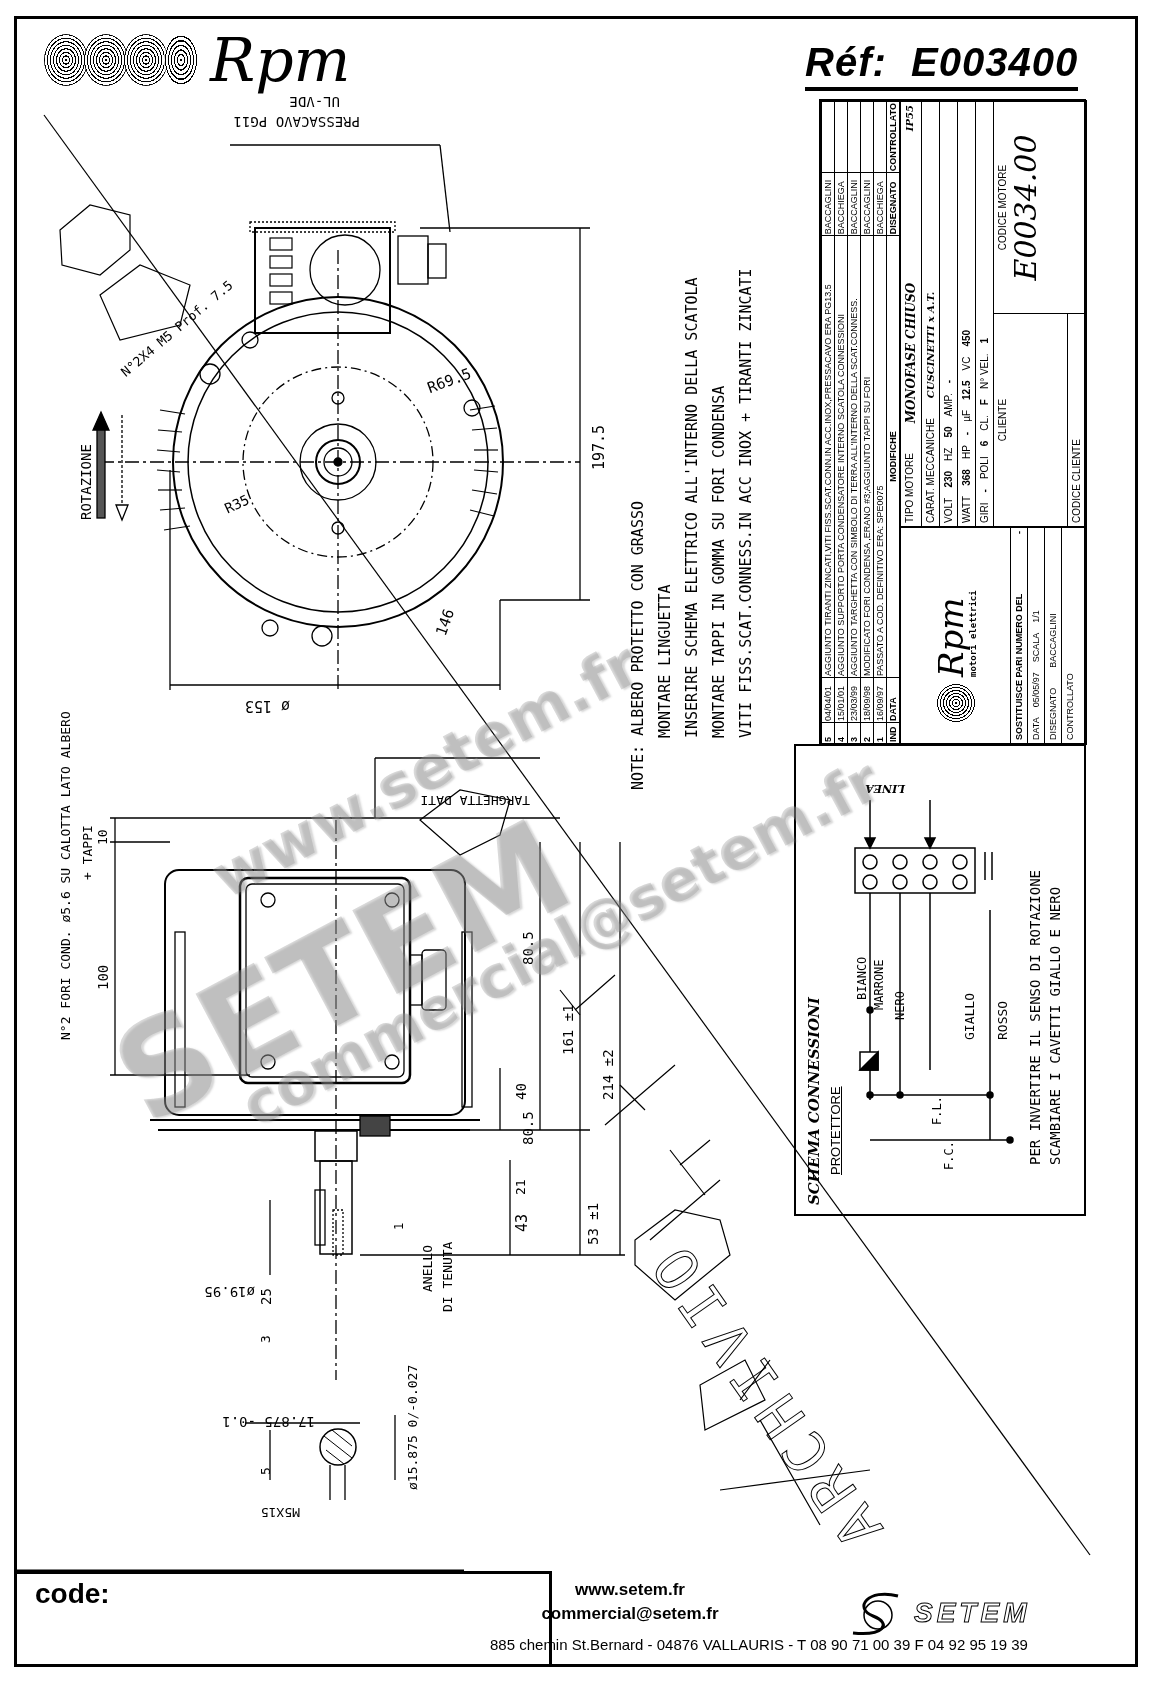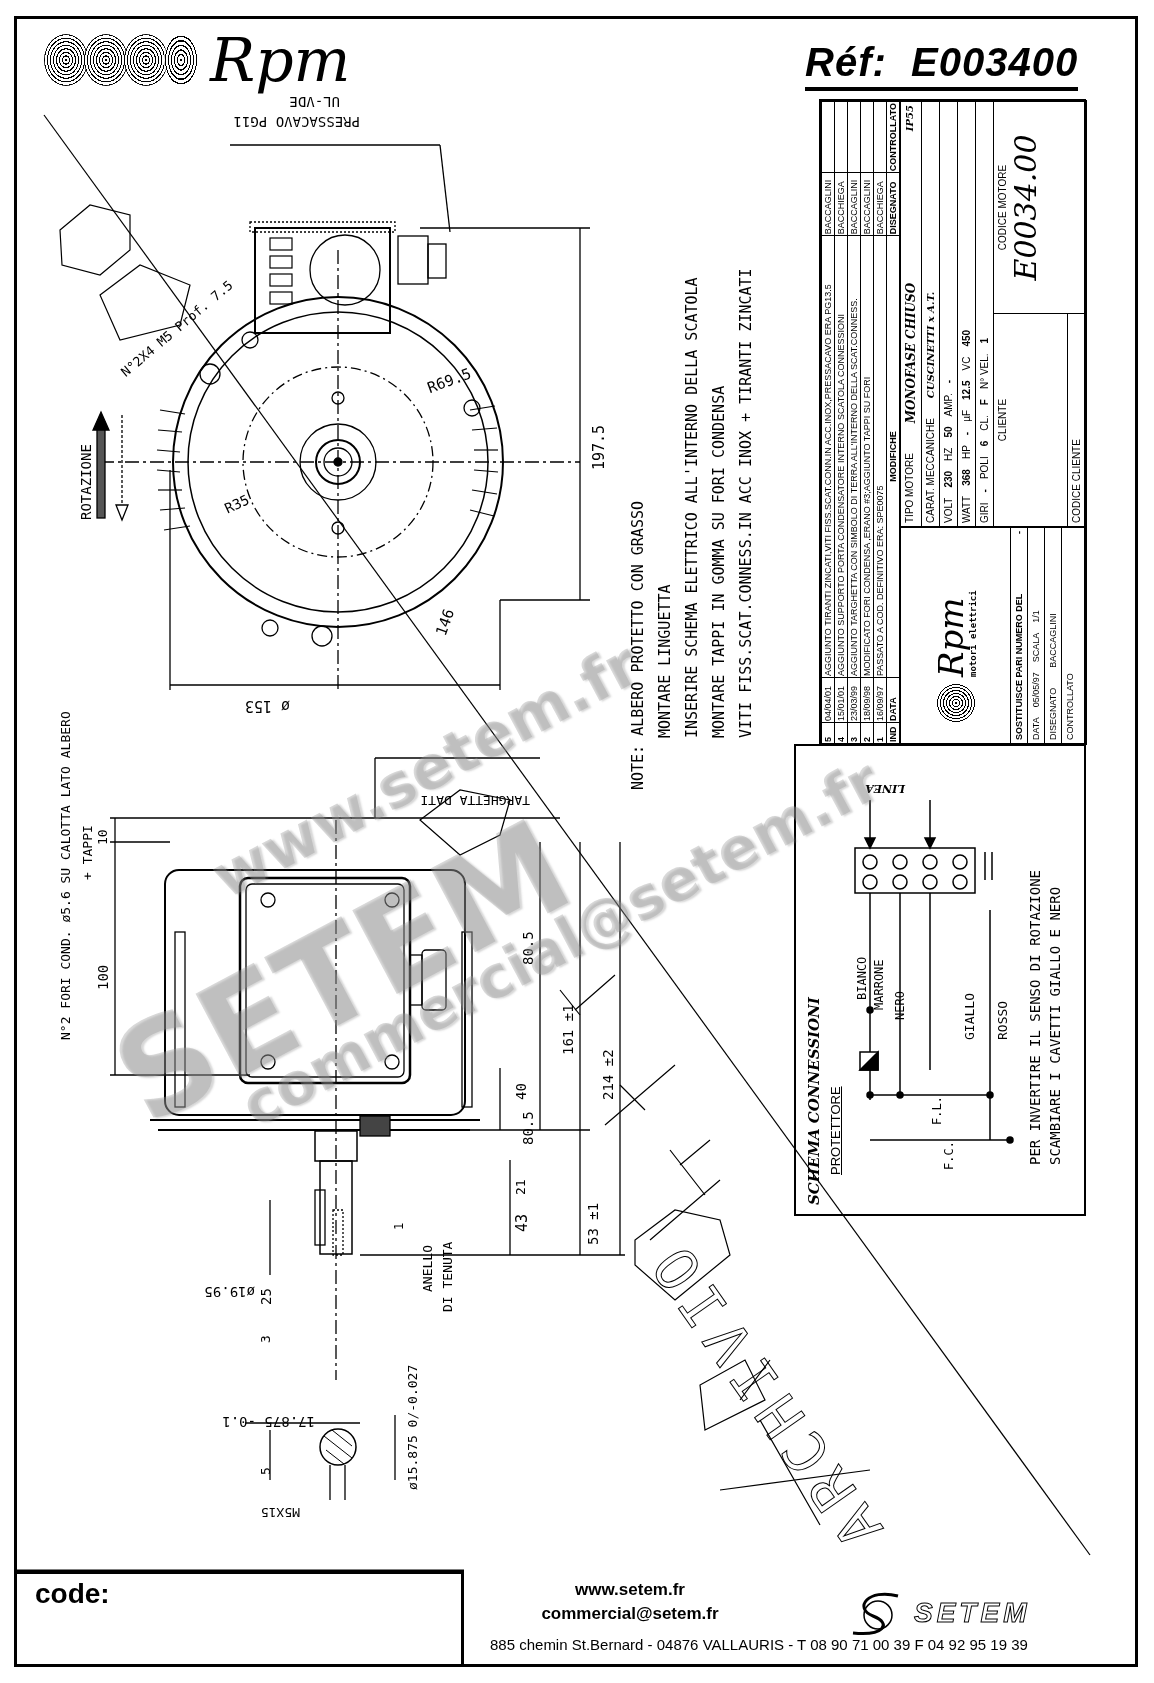--- a/index.html
+++ b/index.html
@@ -7,21 +7,21 @@
   .frame{position:absolute;left:14px;top:16px;width:1124px;height:1651px;border:3px solid #000;box-sizing:border-box;}
   .logo{position:absolute;left:44px;top:30px;display:flex;align-items:center;}
   .coils{display:flex;}
   .coil{width:44px;height:52px;border-radius:50%/50%;background:repeating-radial-gradient(ellipse at center,#000 0 1px,#fff 1px 3px);margin-right:-4px;}
   .logo-text{font-family:"DejaVu Serif",serif;font-style:italic;font-size:60px;margin-left:16px;line-height:1;}
   .ref{position:absolute;left:805px;top:40px;font-weight:bold;font-style:italic;font-size:40px;border-bottom:4px solid #000;padding-bottom:2px;letter-spacing:1px;}
   svg.drawing{position:absolute;left:0;top:0;}
   .rot{position:absolute;transform-origin:left top;white-space:nowrap;}
   .mono{font-family:"DejaVu Sans Mono",monospace;}
   .wm{position:absolute;font-family:"DejaVu Sans",sans-serif;font-weight:bold;color:rgba(150,150,150,0.35);transform-origin:left top;white-space:nowrap;text-shadow:2px 2px 2px rgba(120,120,120,0.3);}
-  .code-box{position:absolute;left:14px;top:1571px;width:450px;height:96px;border:3px solid #000;box-sizing:border-box;}
+  .code-box{position:absolute;left:14px;top:1571px;width:538px;height:96px;border:3px solid #000;box-sizing:border-box;}
   .code-label{position:absolute;left:18px;top:4px;font-weight:bold;font-size:28px;}
   .code-value{position:absolute;left:110px;top:30px;font-weight:bold;font-size:52px;}
   .footer-web{position:absolute;left:480px;top:1578px;width:300px;text-align:center;font-weight:bold;font-size:17px;line-height:24px;}
   .footer-addr{position:absolute;left:490px;top:1636px;font-size:15px;}
   .setem-logo{position:absolute;left:848px;top:1588px;display:flex;align-items:center;}
   .setem-text{font-style:italic;font-weight:bold;font-size:28px;color:#fff;-webkit-text-stroke:1px #000;letter-spacing:4px;margin-left:10px;}
   table.tb{border-collapse:collapse;}
 </style>
 </head>
 <body>

